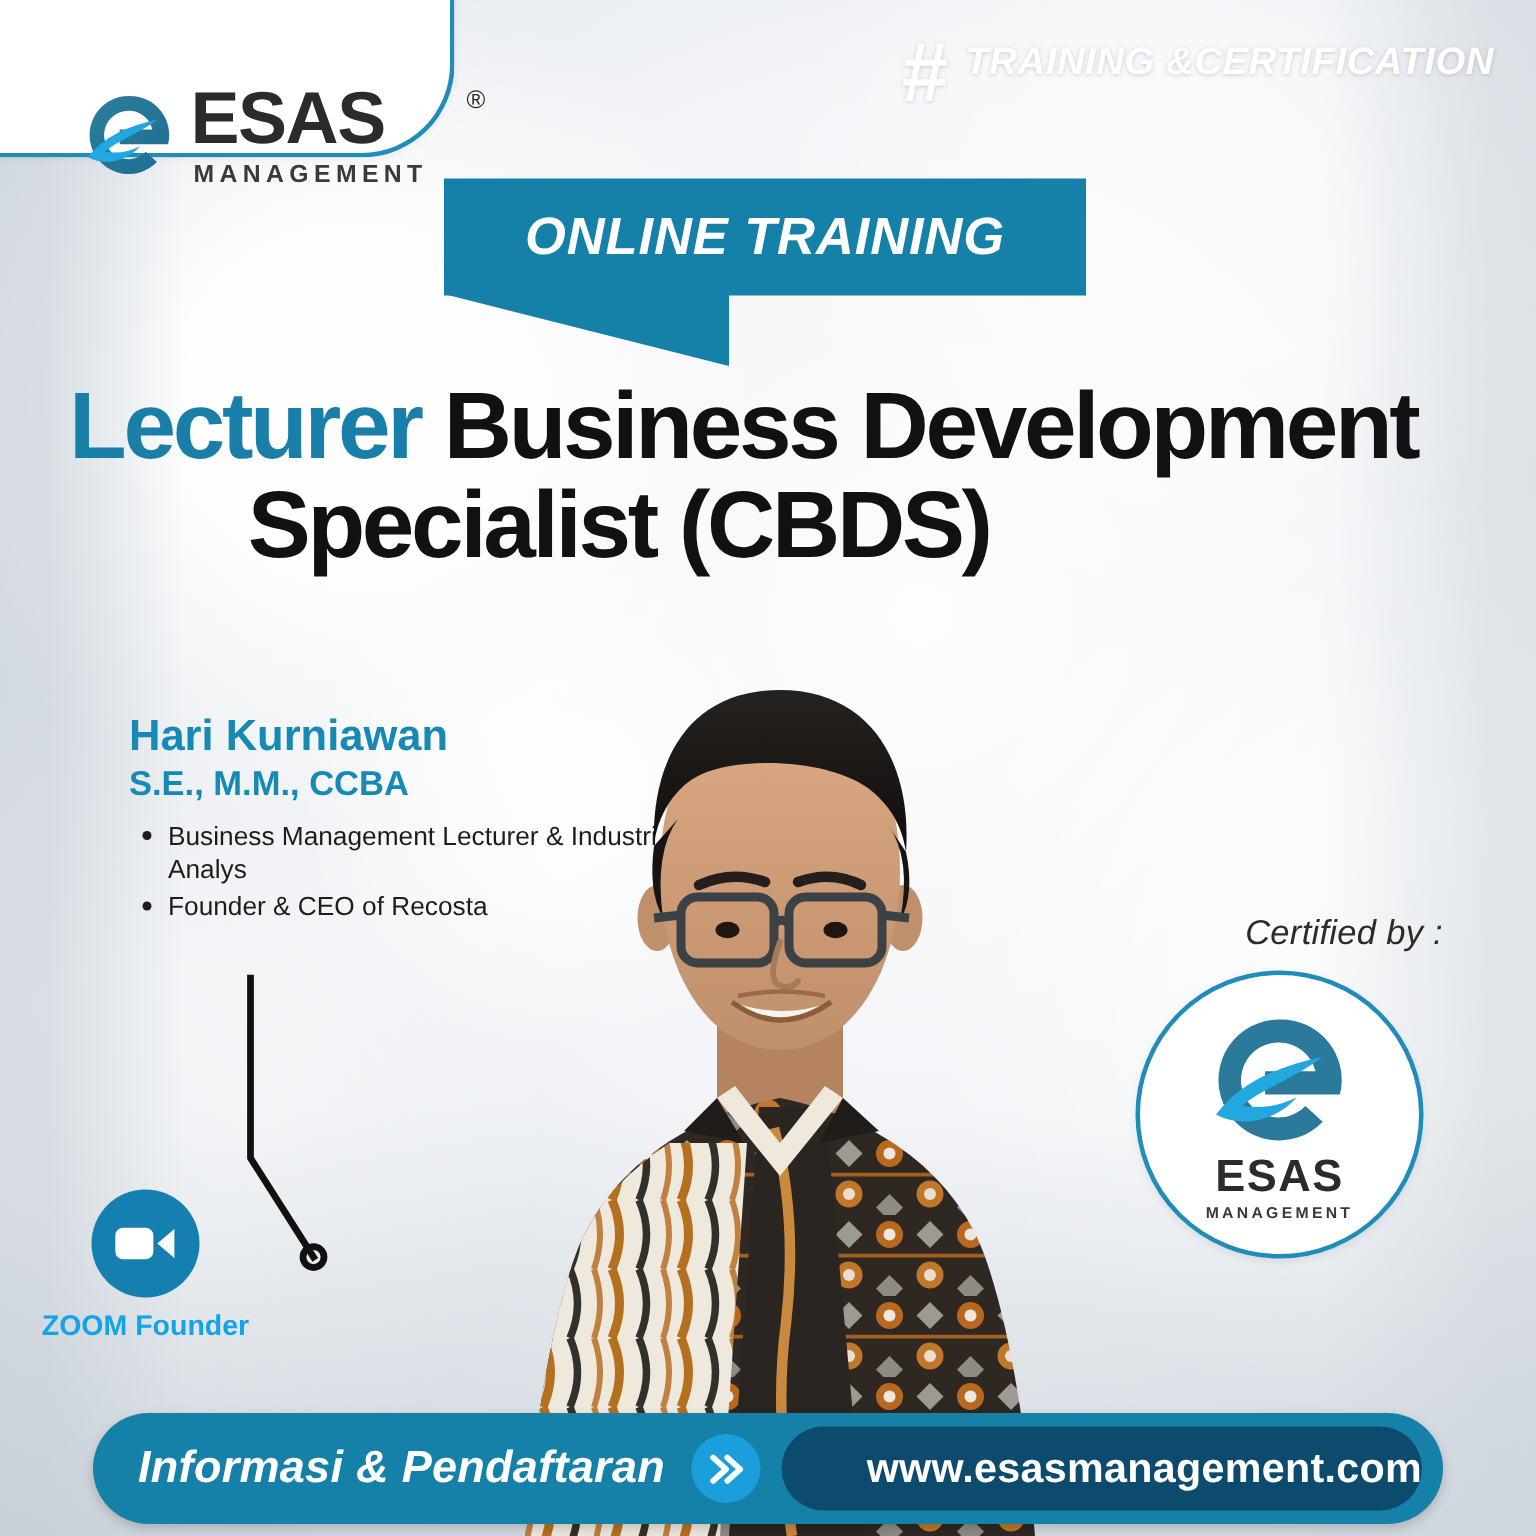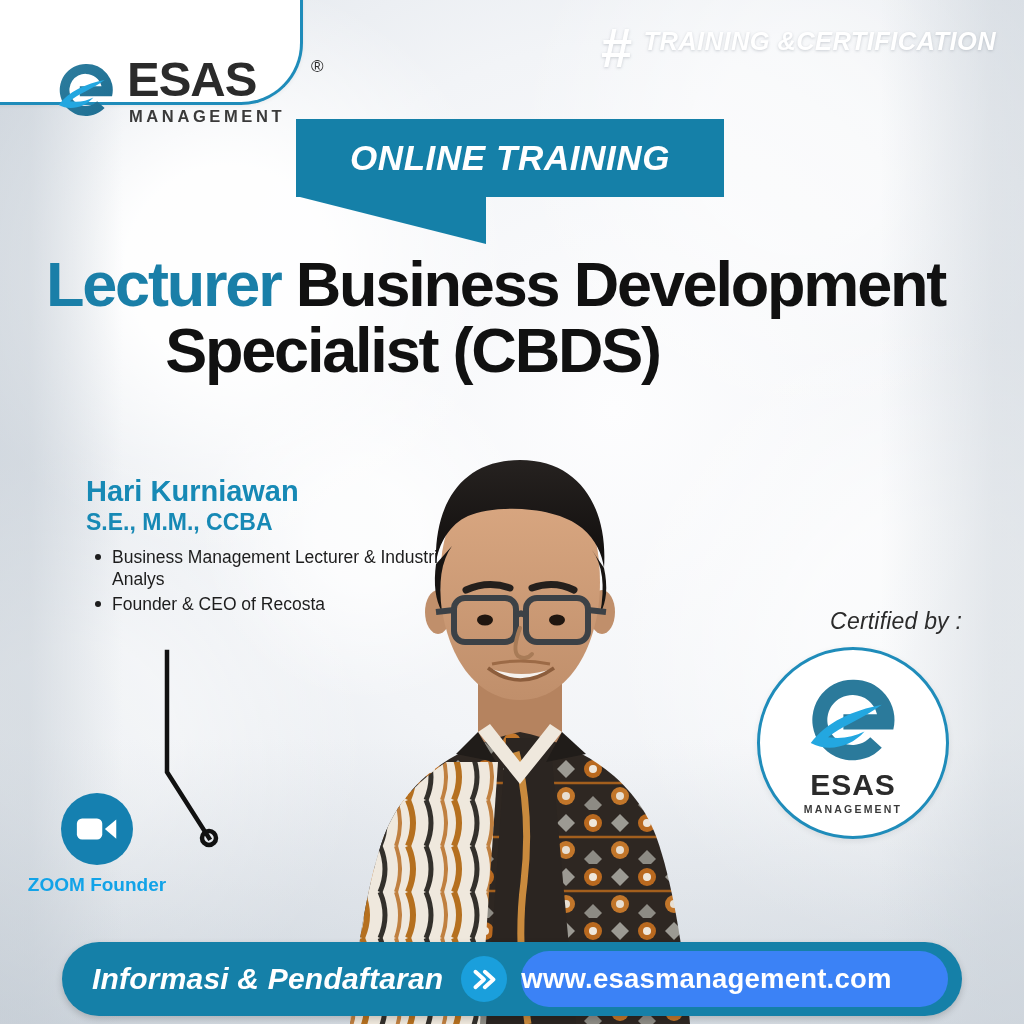--- a/index.html
+++ b/index.html
@@ -92,21 +92,21 @@
     display:flex;align-items:center;justify-content:center;}
   #zoomlabel{margin-top:9px;font-size:19px;font-weight:bold;color:#12a3e8;}
 
   
   #cta{position:absolute;left:62px;top:942px;width:900px;height:74px;background:#1580a8;border-radius:37px;
     display:flex;align-items:center;padding:0 14px 0 30px;box-sizing:border-box;
     box-shadow:0 3px 7px rgba(0,0,0,.18);}
   #cta-text{color:#fff;font-size:30px;font-style:italic;font-weight:bold;letter-spacing:.2px;white-space:nowrap;}
   #cta-chev{width:46px;height:46px;border-radius:50%;background:#1a9fdc;margin:0 14px 0 18px;flex:0 0 auto;
     display:flex;align-items:center;justify-content:center;}
-  #cta-url{flex:1;height:56px;background:#3b82f6;border-radius:28px;display:flex;align-items:center;justify-content:flex-start;}
+  #cta-url{flex:1;height:56px;background:#0c4a6e;border-radius:28px;display:flex;align-items:center;justify-content:flex-end;}
   #cta-url span{color:#fff;font-size:27.5px;font-weight:bold;letter-spacing:.2px;}
 </style>
 </head>
 <body>
 
 <div id="poster">
   <div id="bgbands"></div>
 
   <div id="headerpanel"></div>
   <div id="logo-main">

